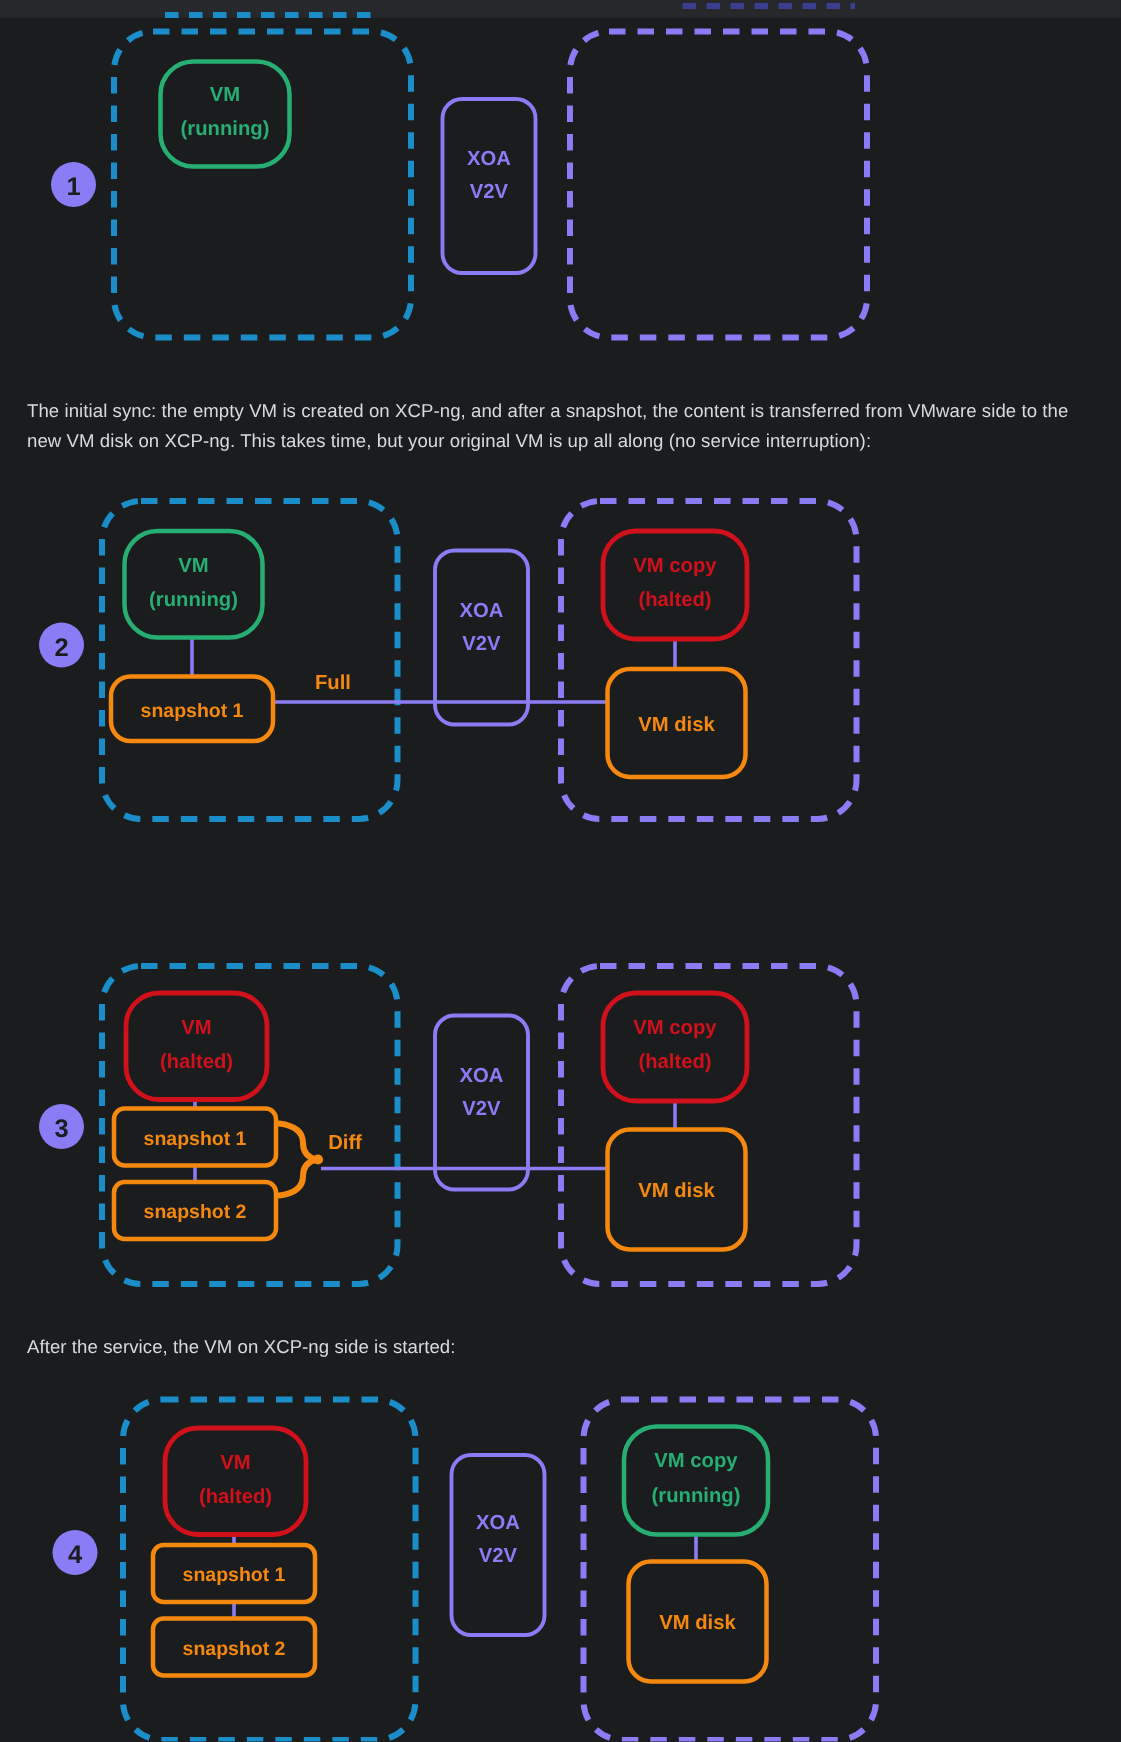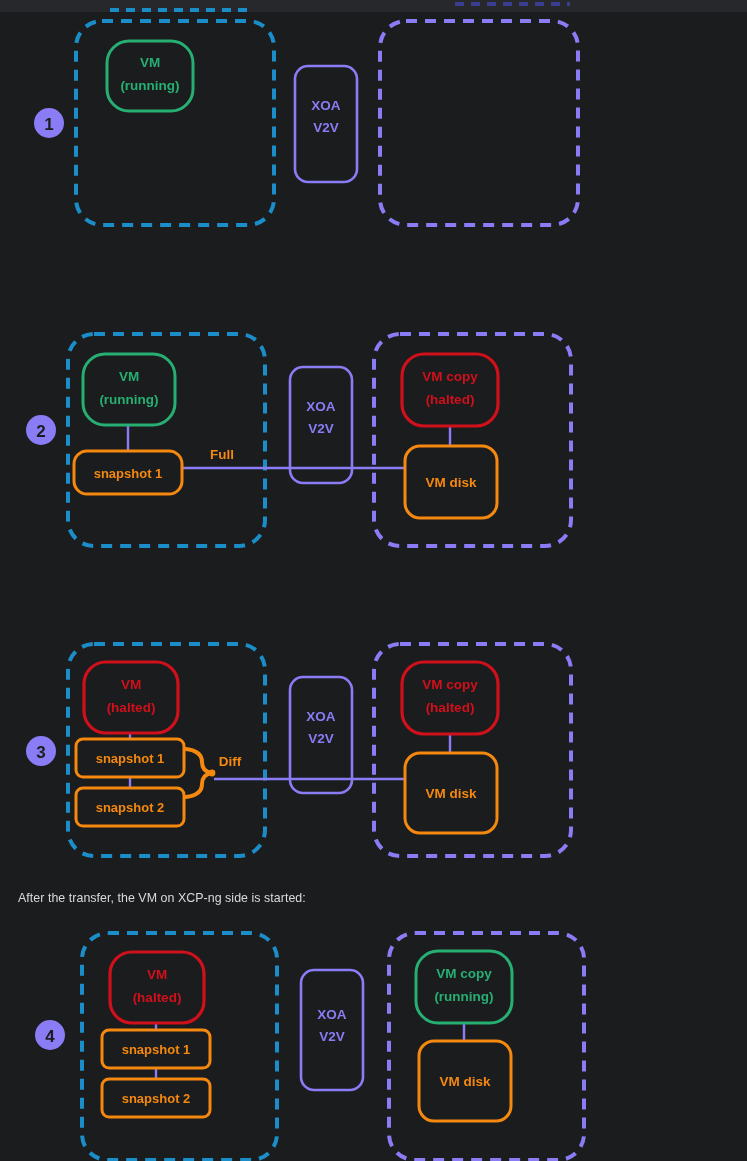--- a/index.html
+++ b/index.html
@@ -67,20 +67,21 @@
       </g>
 
       <g>
         <rect x="89" y="29" width="86" height="70" rx="22" ry="22" fill="none" stroke="#27ae72" stroke-width="3"></rect>
         <text x="132" y="55" text-anchor="middle" font-family="Liberation Sans, sans-serif" font-size="13.5" font-weight="bold" fill="#27ae72">VM</text>
         <text x="132" y="78" text-anchor="middle" font-family="Liberation Sans, sans-serif" font-size="13.5" font-weight="bold" fill="#27ae72">(running)</text>
       </g>
     </svg>
   </div>
 
+  <div class="para" style="top:264px;">The initial sync: the empty VM is created on XCP-ng, and after a snapshot, the content is transferred from VMware side to the new VM disk on XCP-ng. This takes time, but your original VM is up all along (no service interruption):</div>
 
   <div class="fig" style="left:18px; top:326px; width:600px; height:235px;">
     <svg width="600" height="235" viewBox="0 0 600 235">
       <g>
         <circle cx="23" cy="104" r="15" fill="#8a7cf5"></circle>
         <text x="23" y="111" text-anchor="middle" font-family="Liberation Sans, sans-serif" font-size="17" font-weight="bold" fill="#1b1c1e">2</text>
       </g>
       <rect x="50" y="8" width="197" height="212" rx="26" ry="26" fill="none" stroke="#1b8ec9" stroke-width="4" stroke-dasharray="11 8"></rect>
       <rect x="356" y="8" width="197" height="212" rx="26" ry="26" fill="none" stroke="#8a7cf5" stroke-width="4" stroke-dasharray="11 8"></rect>
 
@@ -180,21 +181,21 @@
         <text x="432" y="76" text-anchor="middle" font-family="Liberation Sans, sans-serif" font-size="13.5" font-weight="bold" fill="#d0101b">(halted)</text>
       </g>
 
       <g>
         <rect x="387" y="117" width="92" height="80" rx="15" ry="15" fill="#1b1c1e" stroke="#f5880f" stroke-width="3"></rect>
         <text x="433" y="162" text-anchor="middle" font-family="Liberation Sans, sans-serif" font-size="13.5" font-weight="bold" fill="#f5880f">VM disk</text>
       </g>
     </svg>
   </div>
 
-  <div class="para" style="top:888px;">After the transfer, the VM on XCP-ng side is started:</div>
+  <div class="para" style="top:888px;">After the service, the VM on XCP-ng side is started:</div>
 
   <div class="fig" style="left:18px; top:920px; width:600px; height:241px;">
     <svg width="600" height="241" viewBox="0 0 600 241">
       <g>
         <circle cx="32" cy="115" r="15" fill="#8a7cf5"></circle>
         <text x="32" y="122" text-anchor="middle" font-family="Liberation Sans, sans-serif" font-size="17" font-weight="bold" fill="#1b1c1e">4</text>
       </g>
       <rect x="64" y="13" width="195" height="227" rx="26" ry="26" fill="none" stroke="#1b8ec9" stroke-width="4" stroke-dasharray="11 8"></rect>
       <rect x="371" y="13" width="195" height="227" rx="26" ry="26" fill="none" stroke="#8a7cf5" stroke-width="4" stroke-dasharray="11 8"></rect>
 

